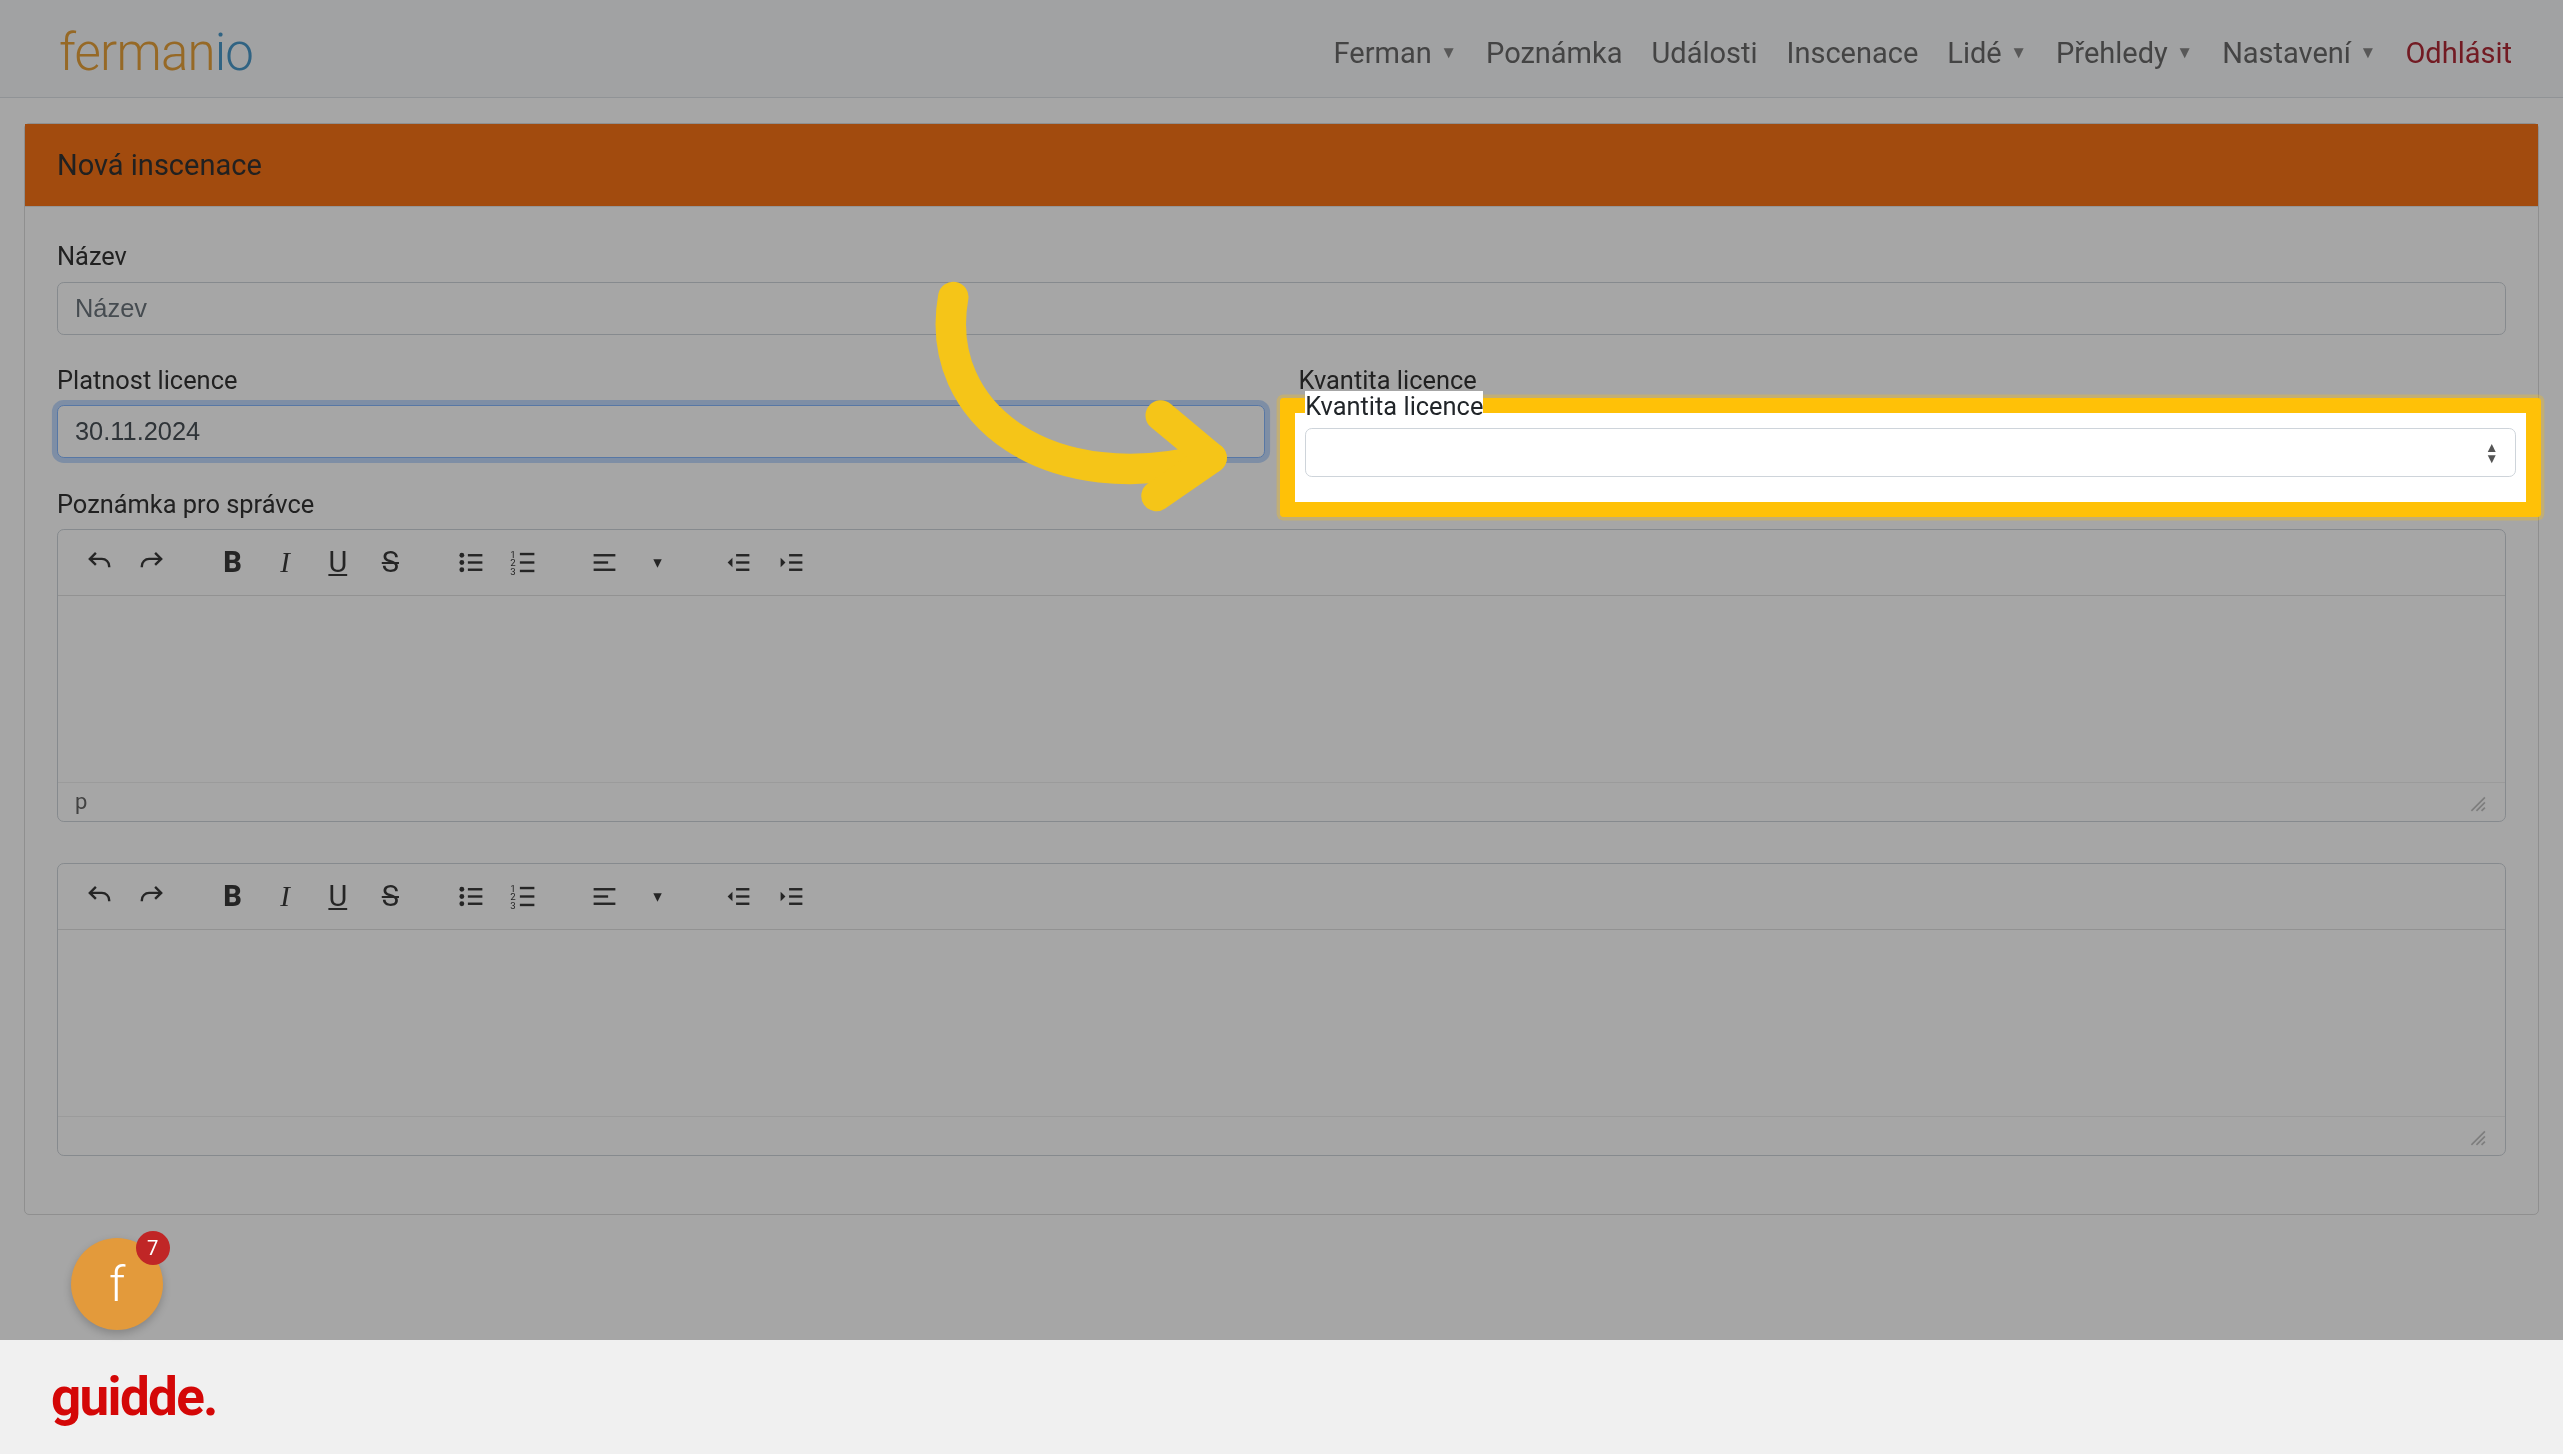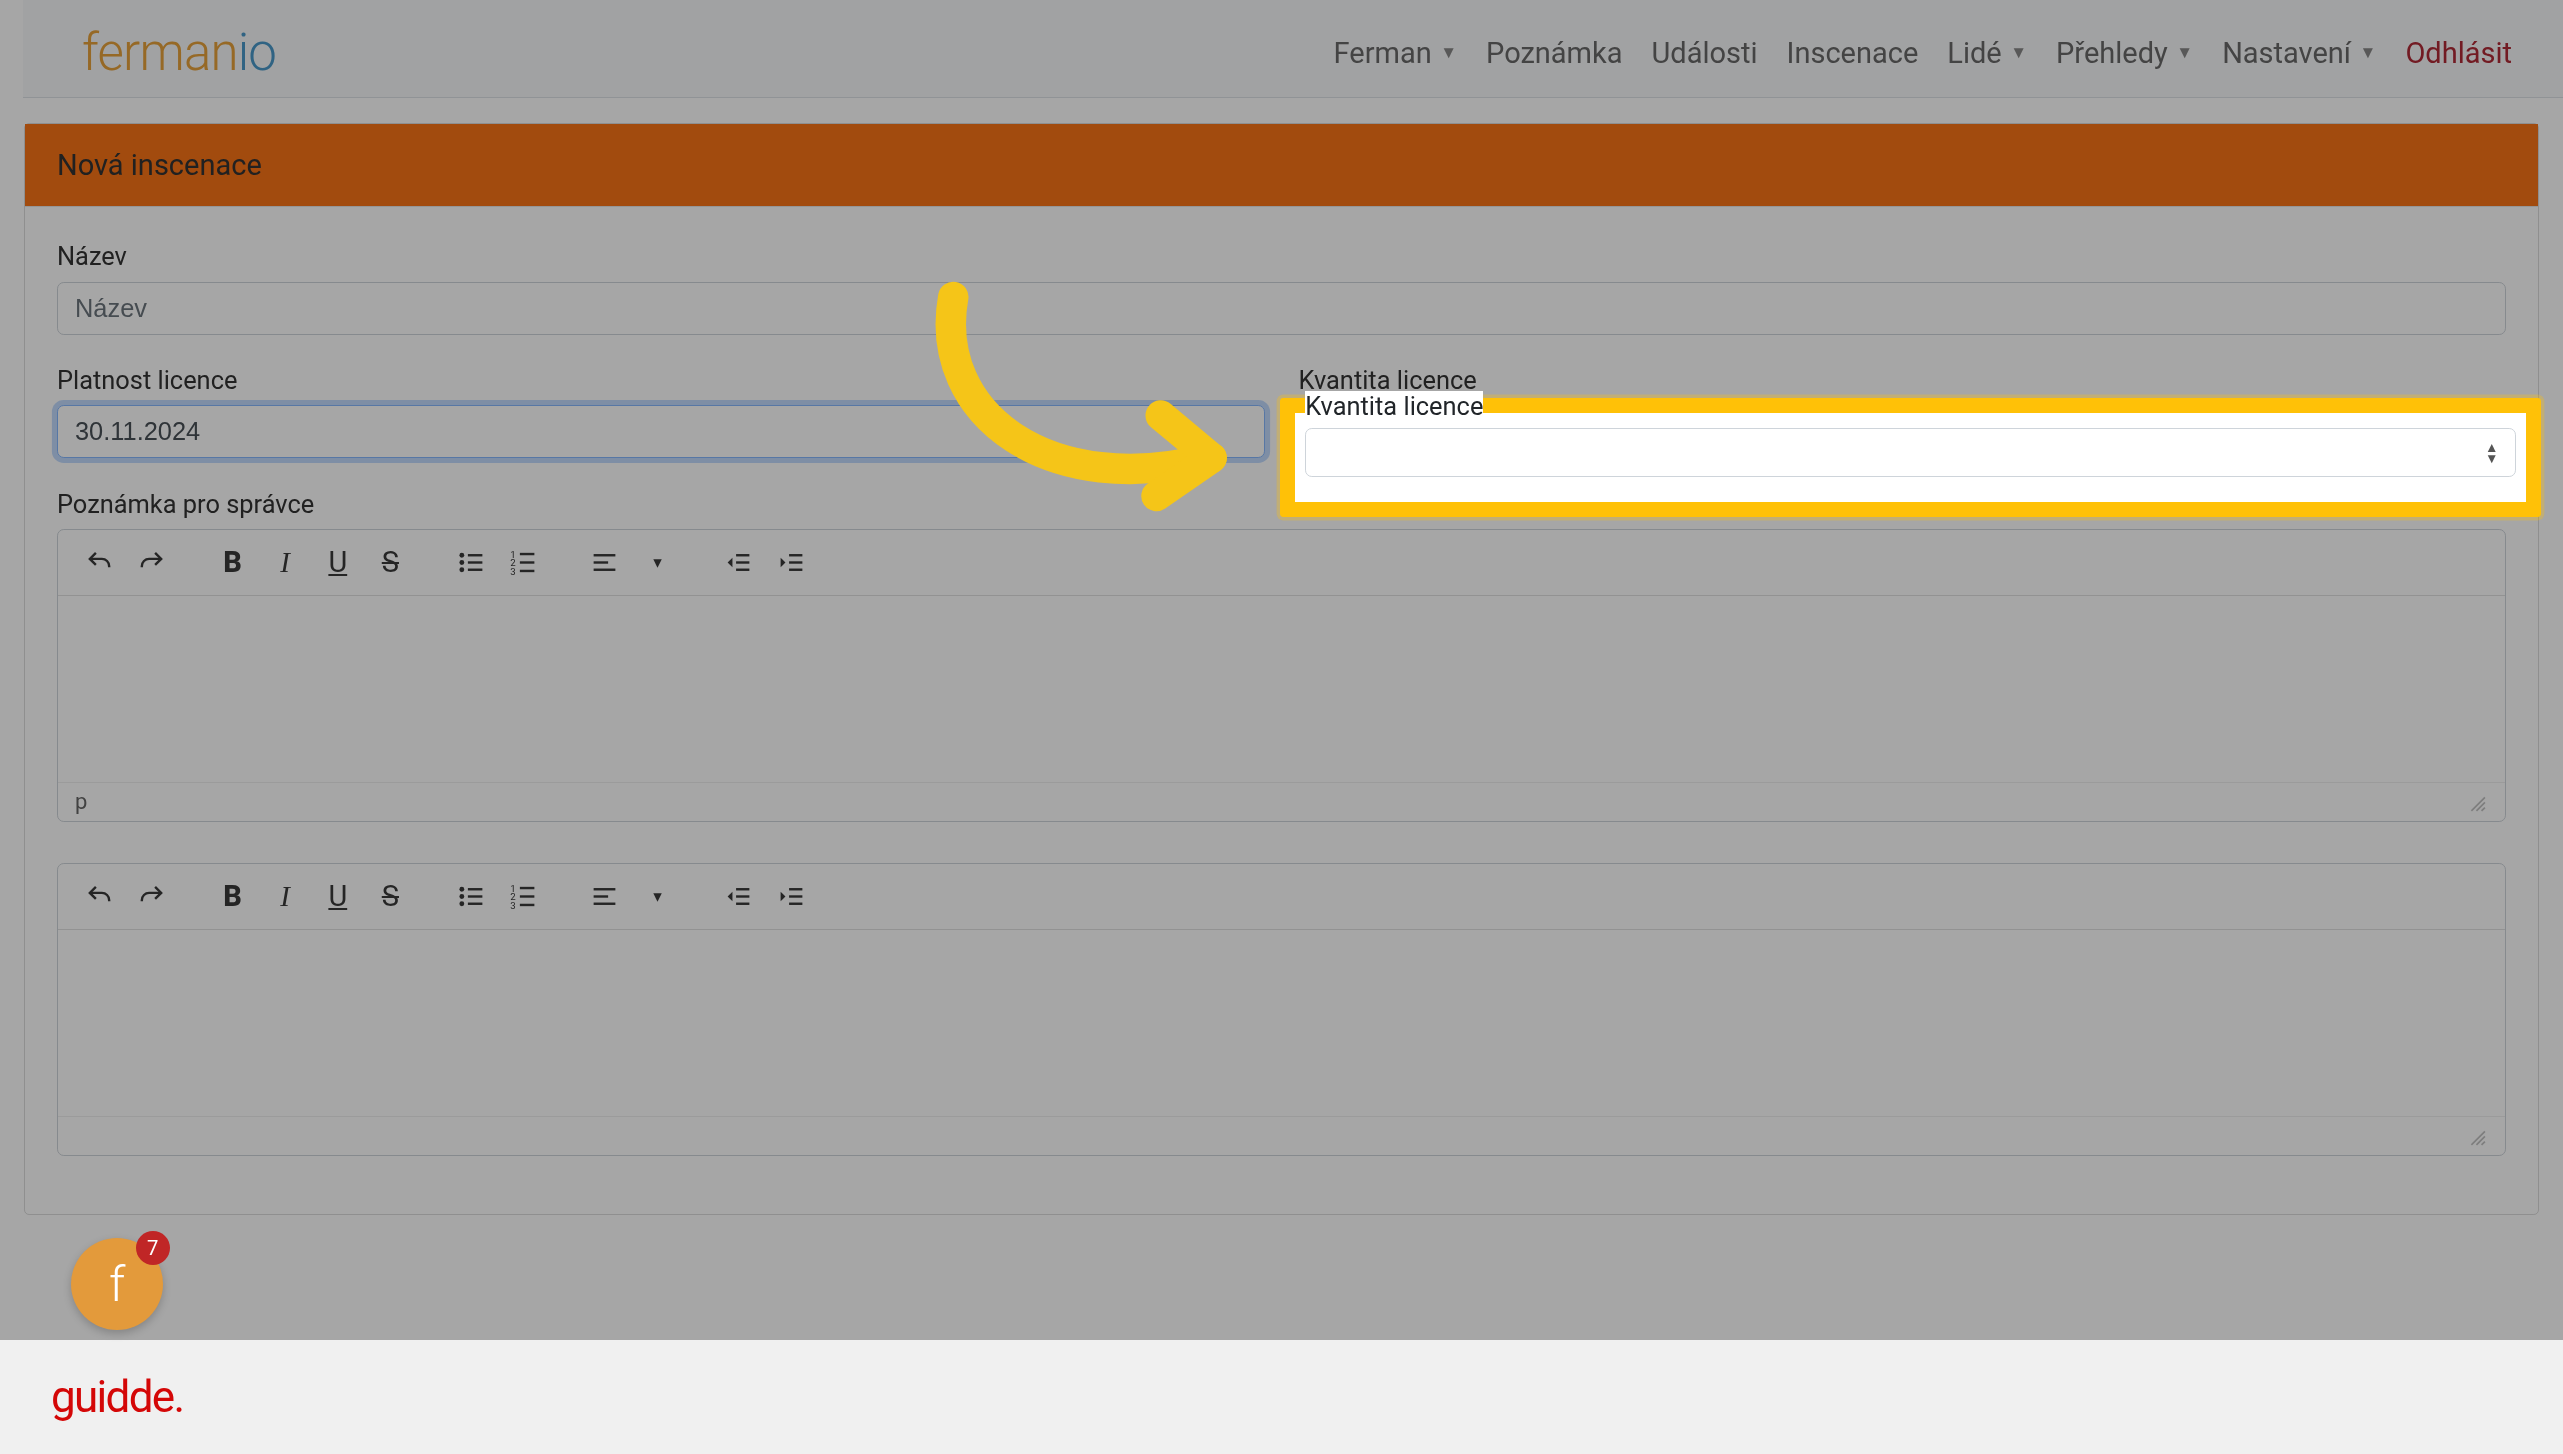--- a/index.html
+++ b/index.html
@@ -19,21 +19,20 @@
 
   
   .navbar {
     display: flex;
     align-items: center;
     justify-content: space-between;
     height: 98px;
     padding: 8px 51px 0 59px;
     background: #f8f9fa;
     border-bottom: 0.8px solid #dee2e6;
-    margin-left: 23px;
   }
   .brand { font-size: 51px; letter-spacing: -0.8px; font-weight: 300; }
   .brand .b1 { color: #e6a13b; }
   .brand .b2 { color: #4a99c9; }
   .nav-links { display: flex; gap: 29px; align-items: center; font-size: 29px; color: #5c5c5c; }
   .nav-item { display: inline-flex; align-items: center; gap: 8.5px; color: #696969; cursor: pointer; }
   .nav-caret { font-size: 17px; color: #888; }
   .nav-logout { color: #b02a37; }
 
   
@@ -146,22 +145,22 @@
     position: absolute;
     left: 0; right: 0; bottom: 0;
     height: 114px;
     background: #f0f0f0;
     display: flex;
     align-items: center;
     justify-content: space-between;
     padding: 0 93px 0 51px;
   }
   .footer-brand {
-    font-size: 44px;
-    font-weight: 400;
+    font-size: 53px;
+    font-weight: 700;
     color: #d40707;
     letter-spacing: -1.7px;
   }
   .footer-text {
     font-size: 39px;
     color: #7a7a7a;
   }
 
   
   .chat-bubble {

